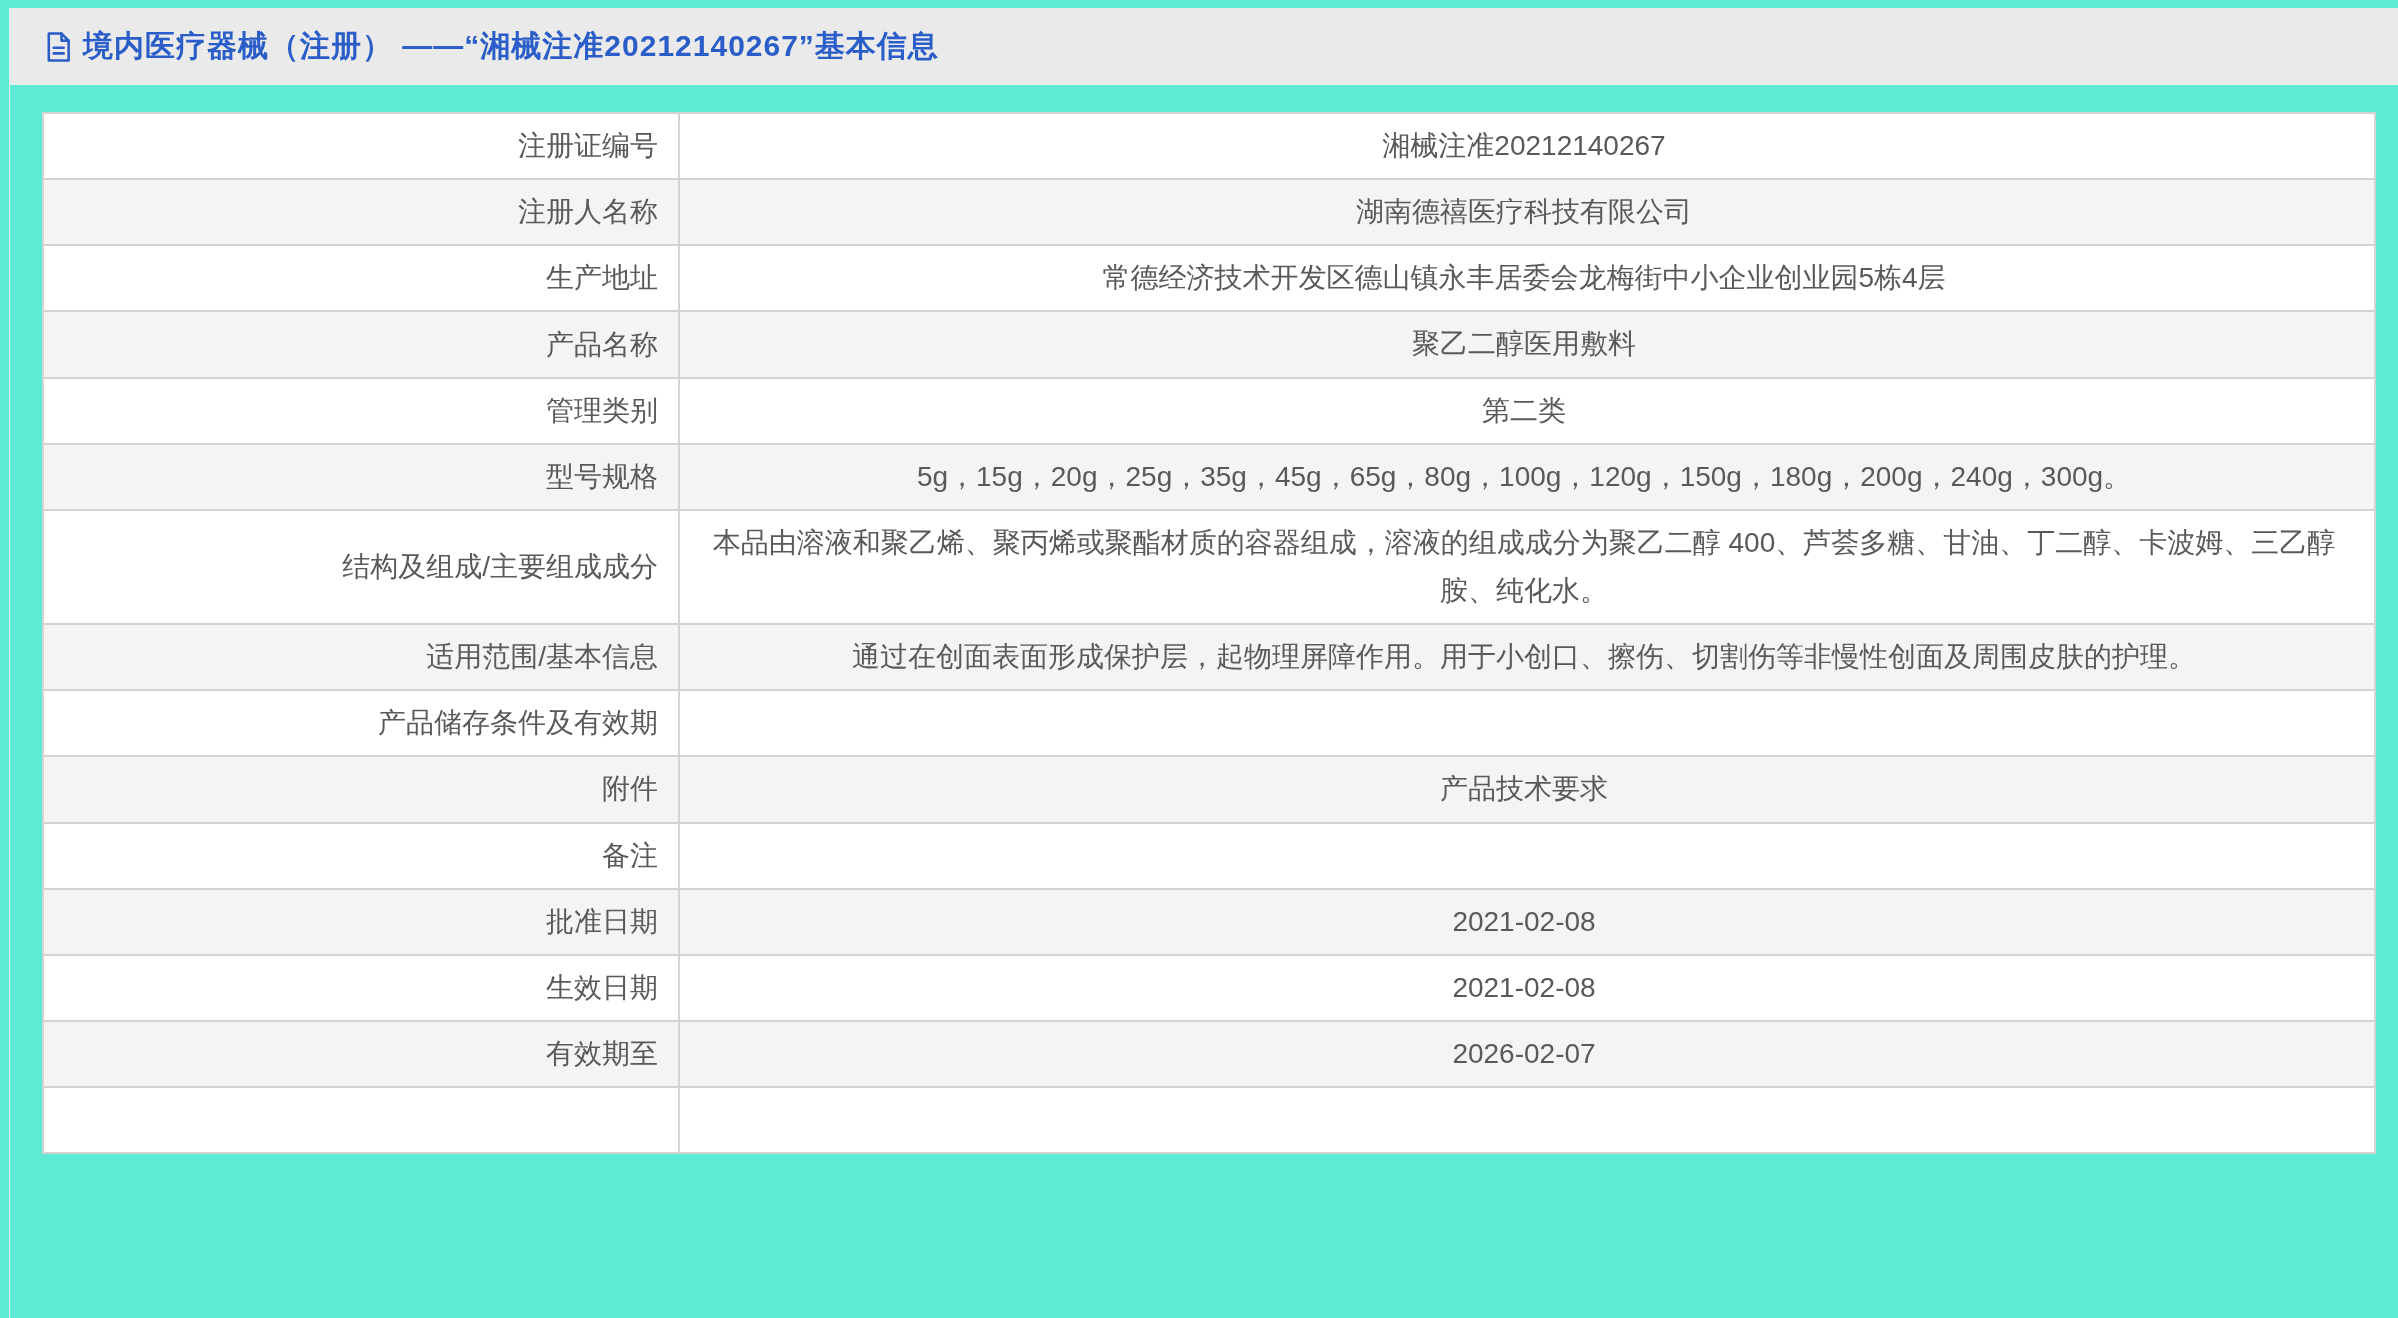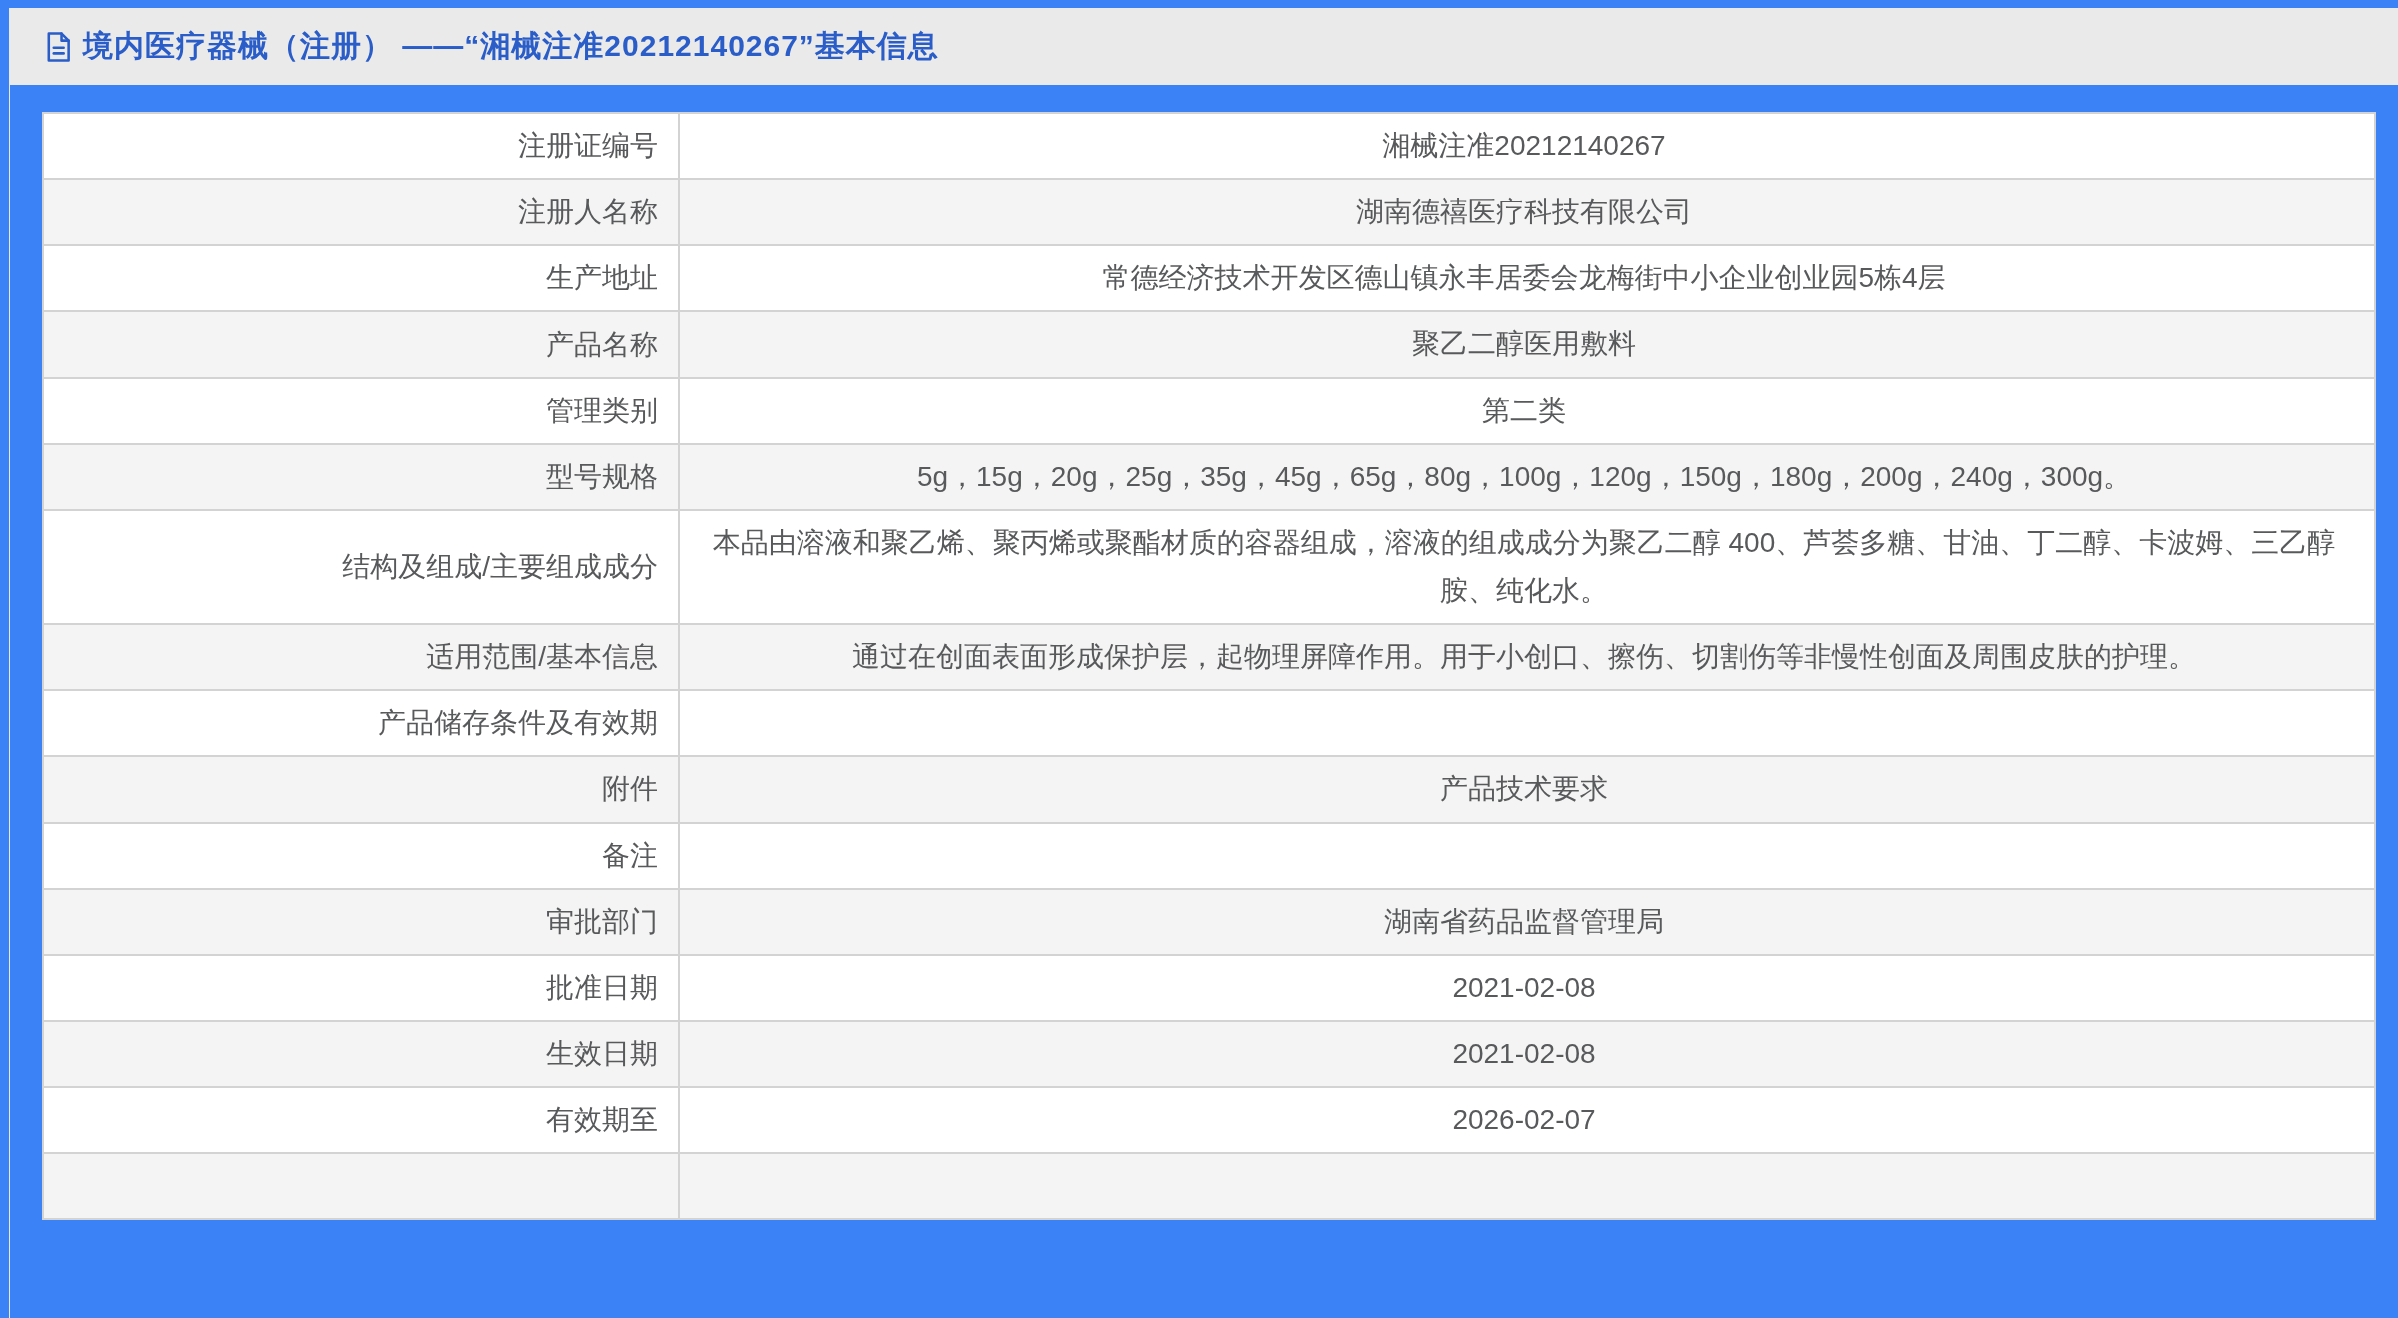--- a/index.html
+++ b/index.html
@@ -7,21 +7,21 @@
     --title-blue:#2a5dc8;
     --row-alt:#f4f4f4;
     --border:#d3d3d3;
     --border-outer:#c3c3c3;
     --text:#58595b;
   }
   *{box-sizing:border-box;}
   html,body{margin:0;padding:0;background:#fff;}
   body{font-family:"Liberation Sans","DejaVu Sans",sans-serif;}
   .viewport{
-    width:2398px;height:1318px;overflow:hidden;background:#3b82f6;position:relative;
+    width:2398px;height:1318px;overflow:hidden;background:#5eead4;position:relative;
   }
   .content{
     position:absolute;left:9px;top:8px;right:0;bottom:0;
     border-left:1px solid #e9e9e9;
   }
   .header-bar{
     height:77px;background:var(--header-bg);
     display:flex;align-items:center;padding-left:31px;
   }
   .header-title{
@@ -118,24 +118,20 @@
             </tr>
             <tr>
               <td class="label">附件</td>
               <td class="value">产品技术要求</td>
             </tr>
             <tr>
               <td class="label">备注</td>
               <td class="value"></td>
             </tr>
             <tr>
-              <td class="label">审批部门</td>
-              <td class="value">湖南省药品监督管理局</td>
-            </tr>
-            <tr>
               <td class="label">批准日期</td>
               <td class="value">2021-02-08</td>
             </tr>
             <tr>
               <td class="label">生效日期</td>
               <td class="value">2021-02-08</td>
             </tr>
             <tr>
               <td class="label">有效期至</td>
               <td class="value">2026-02-07</td>

